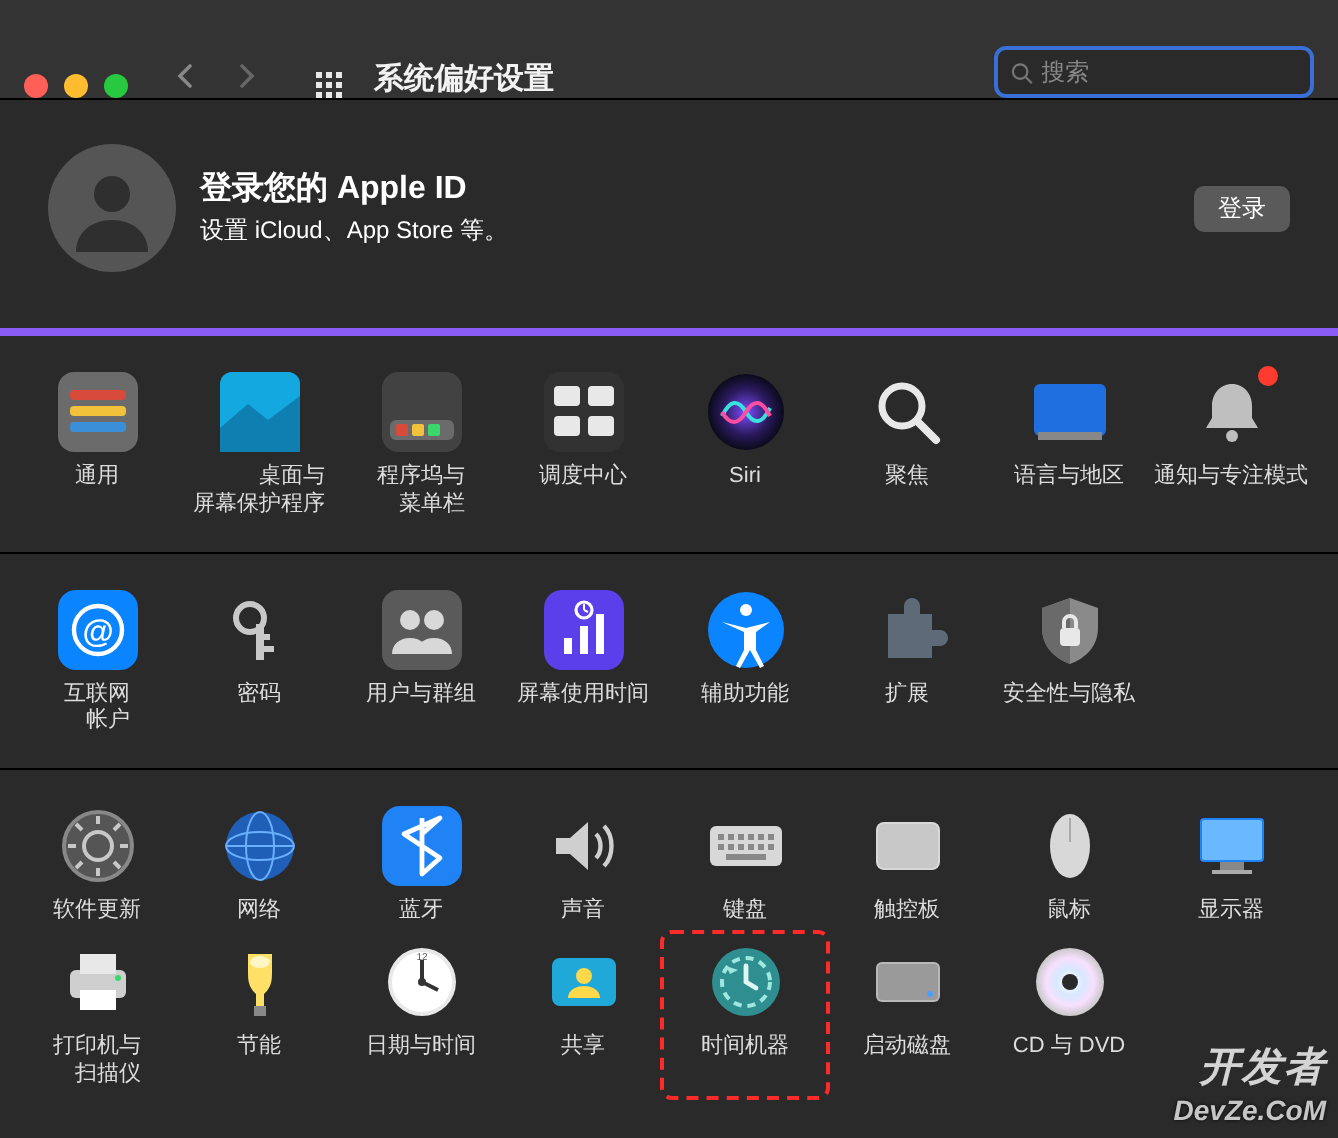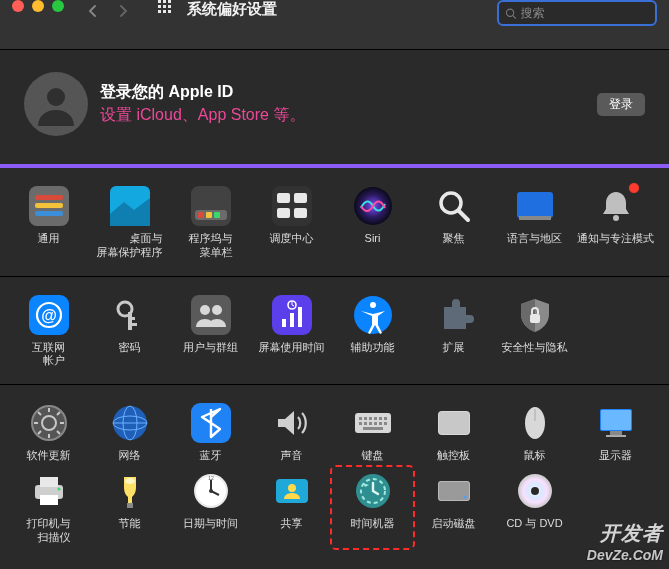--- a/index.html
+++ b/index.html
@@ -10,21 +10,21 @@
       font-family: -apple-system, "Helvetica Neue", Arial, sans-serif;
       color: #fff;
       overflow: hidden;
       position: relative;
     }
     
     .toolbar {
       height: 50px;
       background: #333333;
       display: flex;
-      align-items: flex-start;
+      align-items: flex-end;
       padding: 0 12px;
       border-bottom: 1px solid #000;
     }
     .traffic { display: flex; gap: 8px; margin-right: 18px; }
     .dot { width: 12px; height: 12px; border-radius: 50%; }
     .red { background: #ff5f57; }
     .yellow { background: #febc2e; }
     .green { background: #28c840; }
     .navbtn {
       width: 22px; height: 22px; display: flex; align-items: center; justify-content: center;
@@ -55,21 +55,21 @@
       display: flex; align-items: center; padding: 22px 24px 28px;
       border-bottom: 4px solid #8b5cf6;
       background: #2a2a2a;
     }
     .avatar {
       width: 64px; height: 64px; border-radius: 50%; background: #555;
       display: flex; align-items: center; justify-content: center; margin-right: 12px;
     }
     .avatar svg { width: 48px; height: 48px; }
     .apple-texts h2 { font-size: 16px; font-weight: 600; }
-    .apple-texts p { font-size: 16px; color: #ec4899; margin-top: 2px; }
+    .apple-texts p { font-size: 12px; color: #ffffff; margin-top: 2px; }
     .signin {
       margin-left: auto; background: #5a5a5a; color: #fff;
       border: none; border-radius: 5px;
       padding: 3px 12px; font-size: 12px; font-weight: 500;
     }
     
     .section { display: flex; flex-wrap: wrap; padding: 14px 8px 12px; border-bottom: 1px solid #000;
       justify-content: flex-start; gap: 0; background: #2a2a2a; }
     .section:last-of-type { border-bottom: none; }
     .item {

